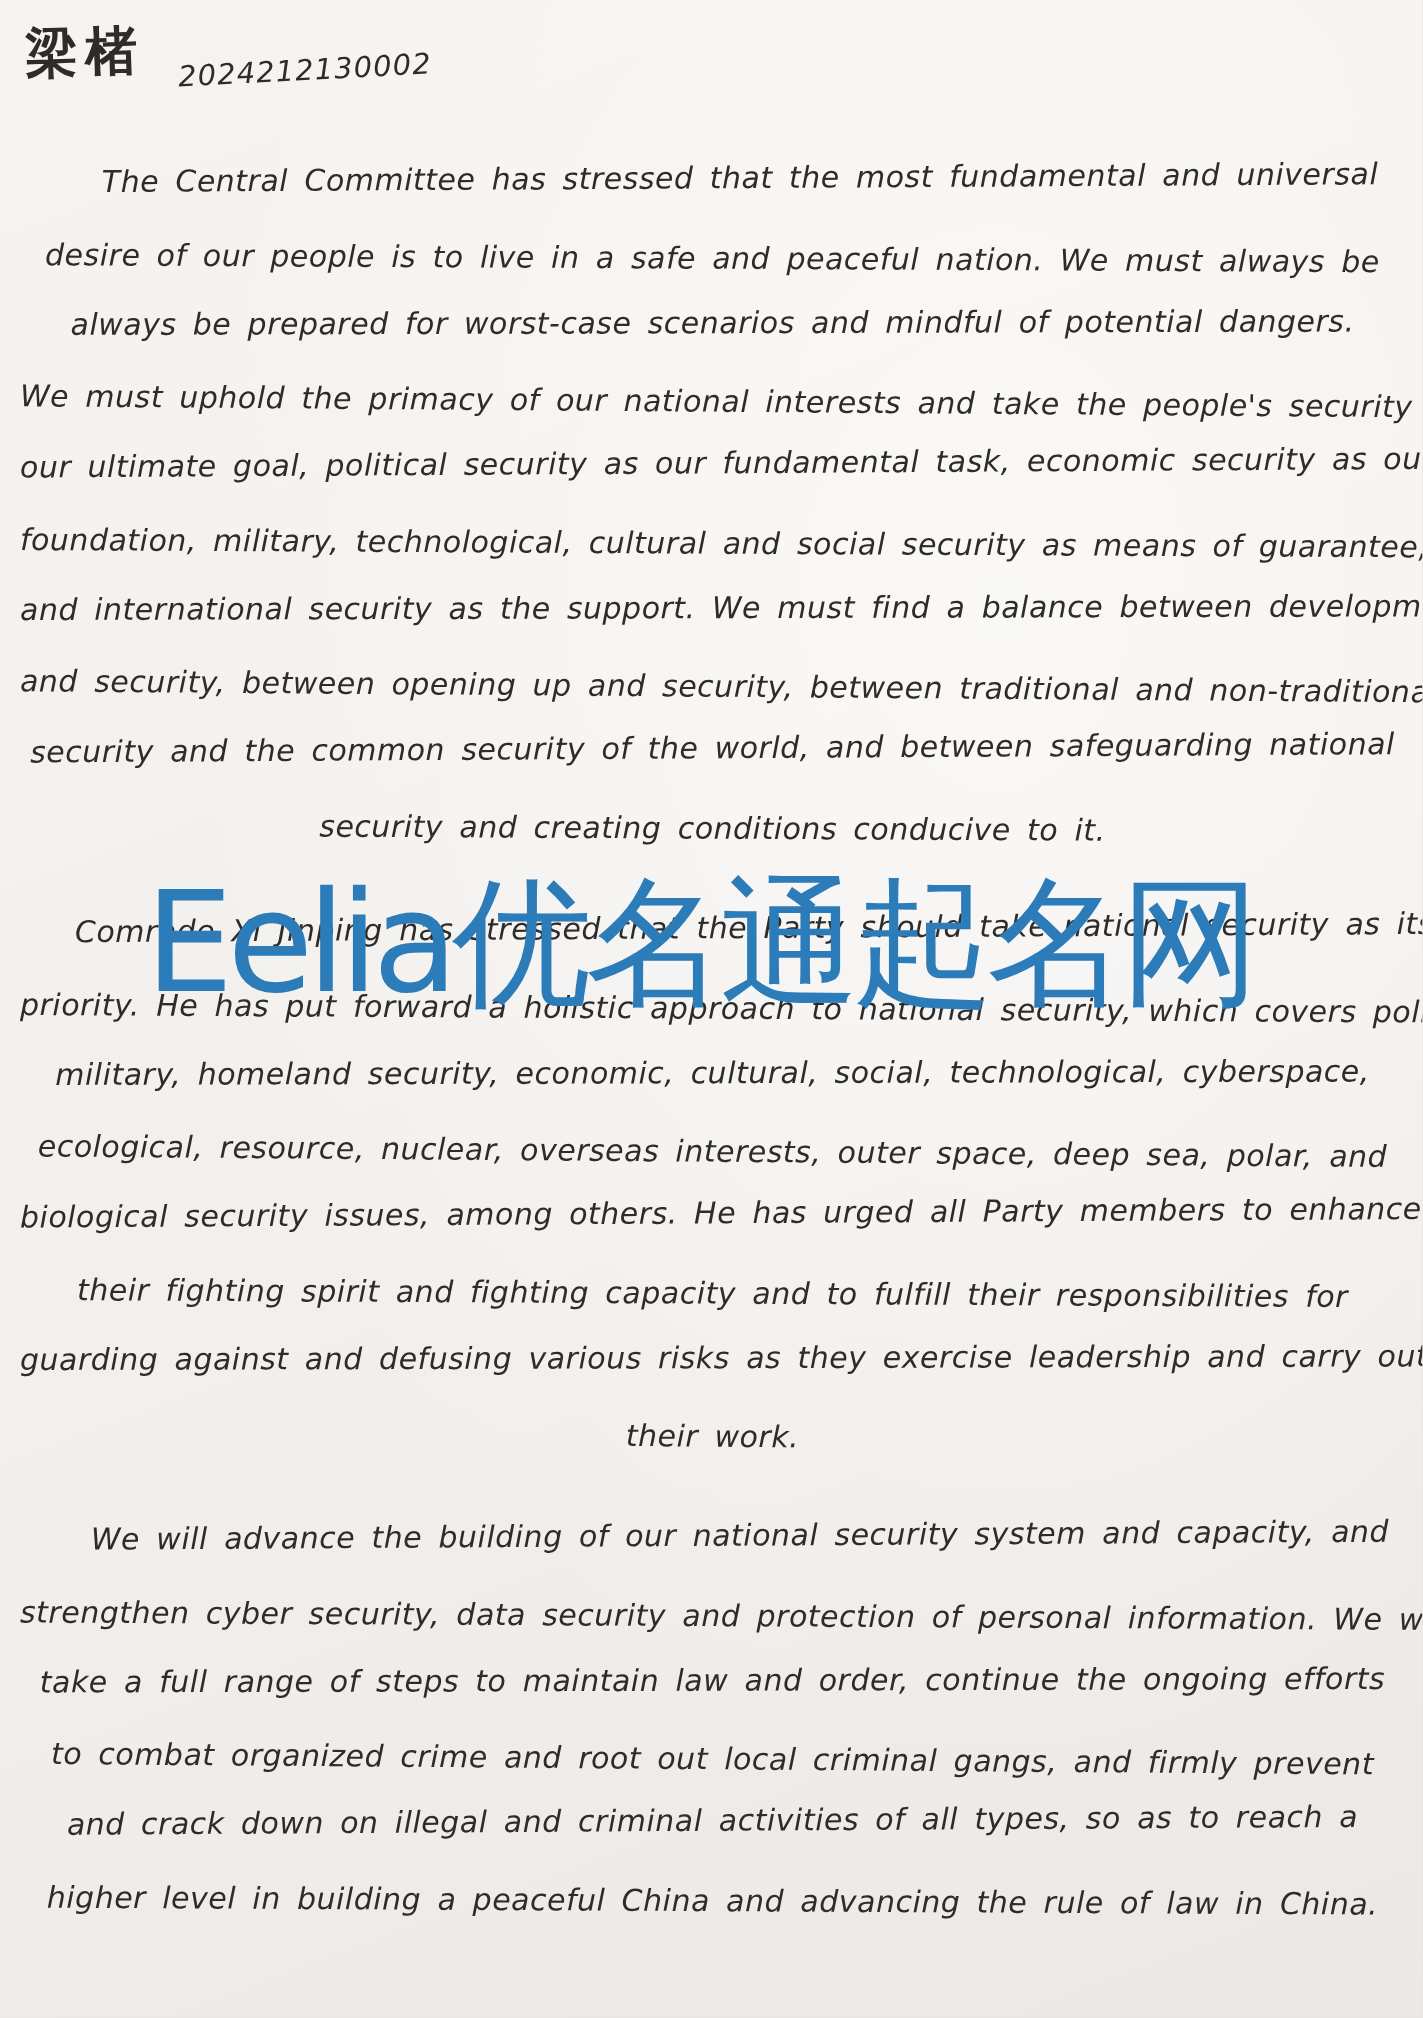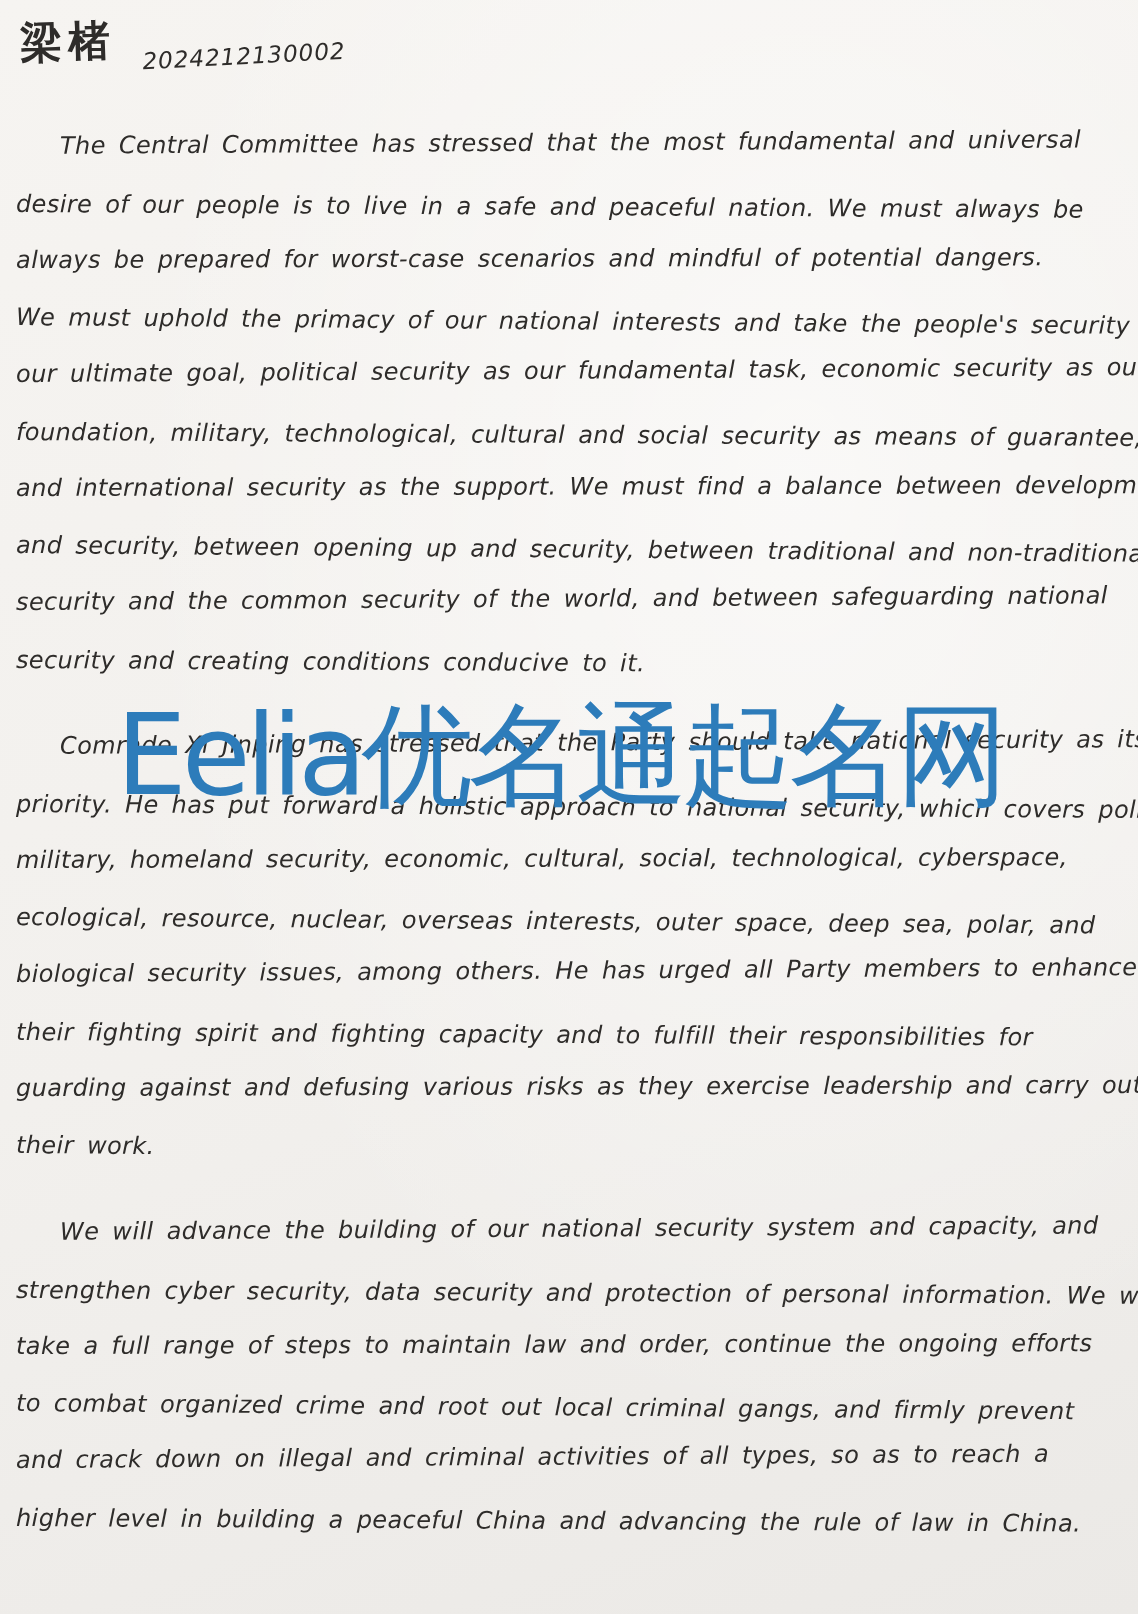--- a/index.html
+++ b/index.html
@@ -38,20 +38,21 @@
     font-style: italic;
     letter-spacing: 1px;
     transform: rotate(-3deg) translateY(8px);
   }
   .content {
     position: absolute;
     top: 118px;
     left: 16px;
     right: 14px;
     color: #2e2c2a;
+    text-align: center;
   }
   .para { margin-bottom: 30px; }
   .line {
     font-style: italic;
     font-size: 24px;
     line-height: 57px;
     white-space: nowrap;
     word-spacing: 5px;
     letter-spacing: 0.4px;
     transform-origin: left center;

